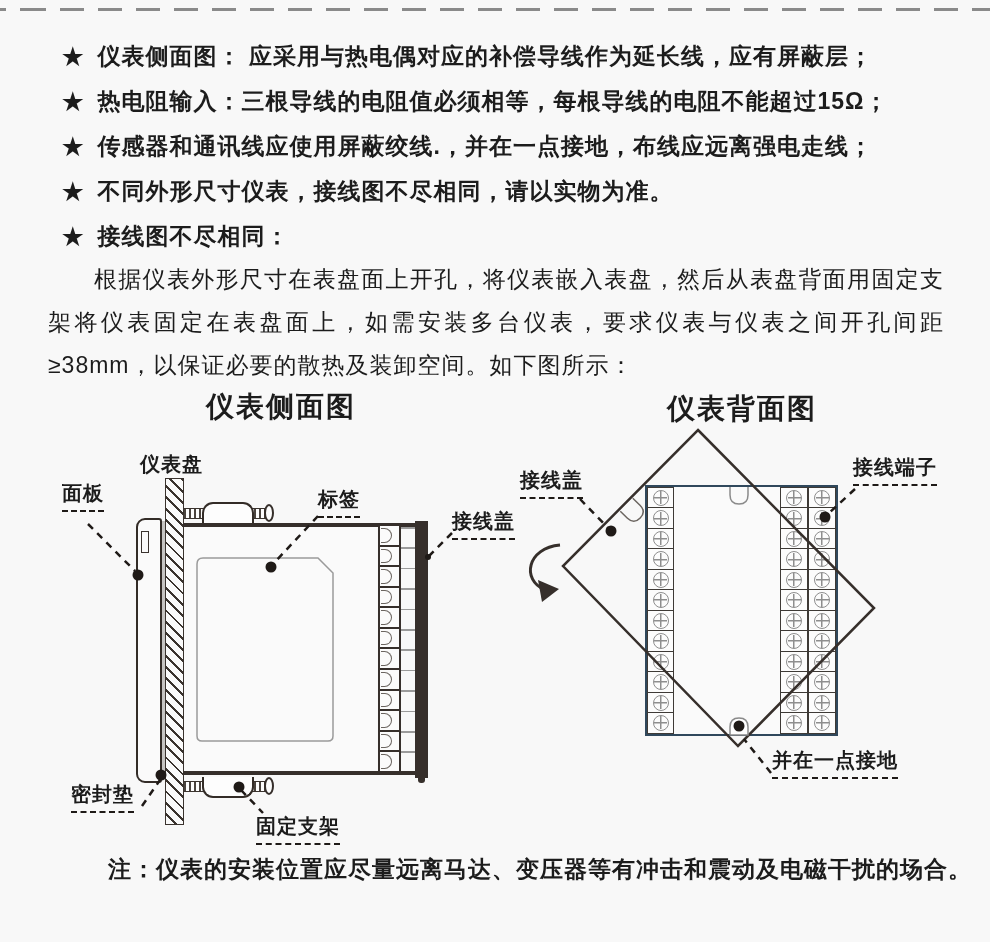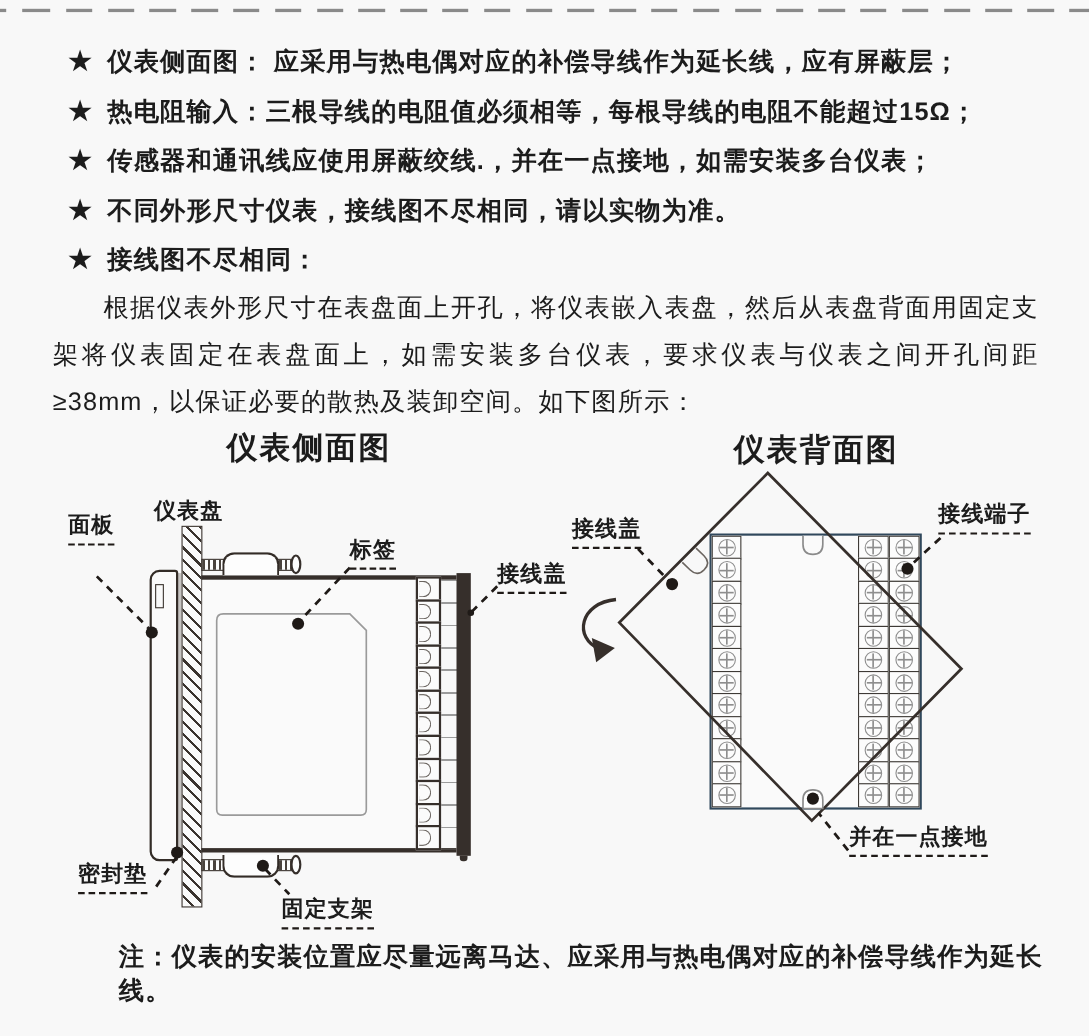--- a/index.html
+++ b/index.html
@@ -84,21 +84,21 @@
     <div class="bullet">
       <span class="star">★</span>
       <span>仪表侧面图： 应采用与热电偶对应的补偿导线作为延长线，应有屏蔽层；</span>
     </div>
     <div class="bullet">
       <span class="star">★</span>
       <span>热电阻输入：三根导线的电阻值必须相等，每根导线的电阻不能超过15Ω；</span>
     </div>
     <div class="bullet">
       <span class="star">★</span>
-      <span>传感器和通讯线应使用屏蔽绞线.，并在一点接地，如需安装多台仪表；</span>
+      <span>传感器和通讯线应使用屏蔽绞线.，并在一点接地，布线应远离强电走线；</span>
     </div>
     <div class="bullet">
       <span class="star">★</span>
       <span>不同外形尺寸仪表，接线图不尽相同，请以实物为准。</span>
     </div>
     <div class="bullet">
       <span class="star">★</span>
       <span>接线图不尽相同：</span>
     </div>
   </div>
@@ -217,25 +217,25 @@
       <circle cx="428" cy="557" r="3"></circle>
       <circle cx="161" cy="775" r="5.5"></circle>
       <circle cx="239" cy="787" r="5.5"></circle>
       <circle cx="611" cy="531" r="5.5"></circle>
       <circle cx="825" cy="517" r="5.5"></circle>
       <circle cx="739" cy="726" r="5.5"></circle>
     </g>
   </svg>
 
   <div class="dlabel" style="left:140px;top:451px;">仪表盘</div>
-  <div class="dlabel dashed-u" style="left:62px;top:464px;">面板</div>
+  <div class="dlabel dashed-u" style="left:62px;top:480px;">面板</div>
   <div class="dlabel dashed-u" style="left:318px;top:486px;">标签</div>
   <div class="dlabel dashed-u" style="left:452px;top:508px;">接线盖</div>
   <div class="dlabel dashed-u" style="left:71px;top:781px;">密封垫</div>
   <div class="dlabel dashed-u" style="left:256px;top:789px;margin-top:24px;">固定支架</div>
 
   <div class="dlabel dashed-u" style="left:520px;top:467px;">接线盖</div>
   <div class="dlabel dashed-u" style="left:853px;top:454px;">接线端子</div>
   <div class="dlabel dashed-u" style="left:772px;top:747px;">并在一点接地</div>
 
-  <div class="note">注：仪表的安装位置应尽量远离马达、应采用与热电偶对应的补偿导线作为延长线。</div>
+  <div class="note">注：仪表的安装位置应尽量远离马达、变压器等有冲击和震动及电磁干扰的场合。</div>
 
 </div>
 
 </body></html>

